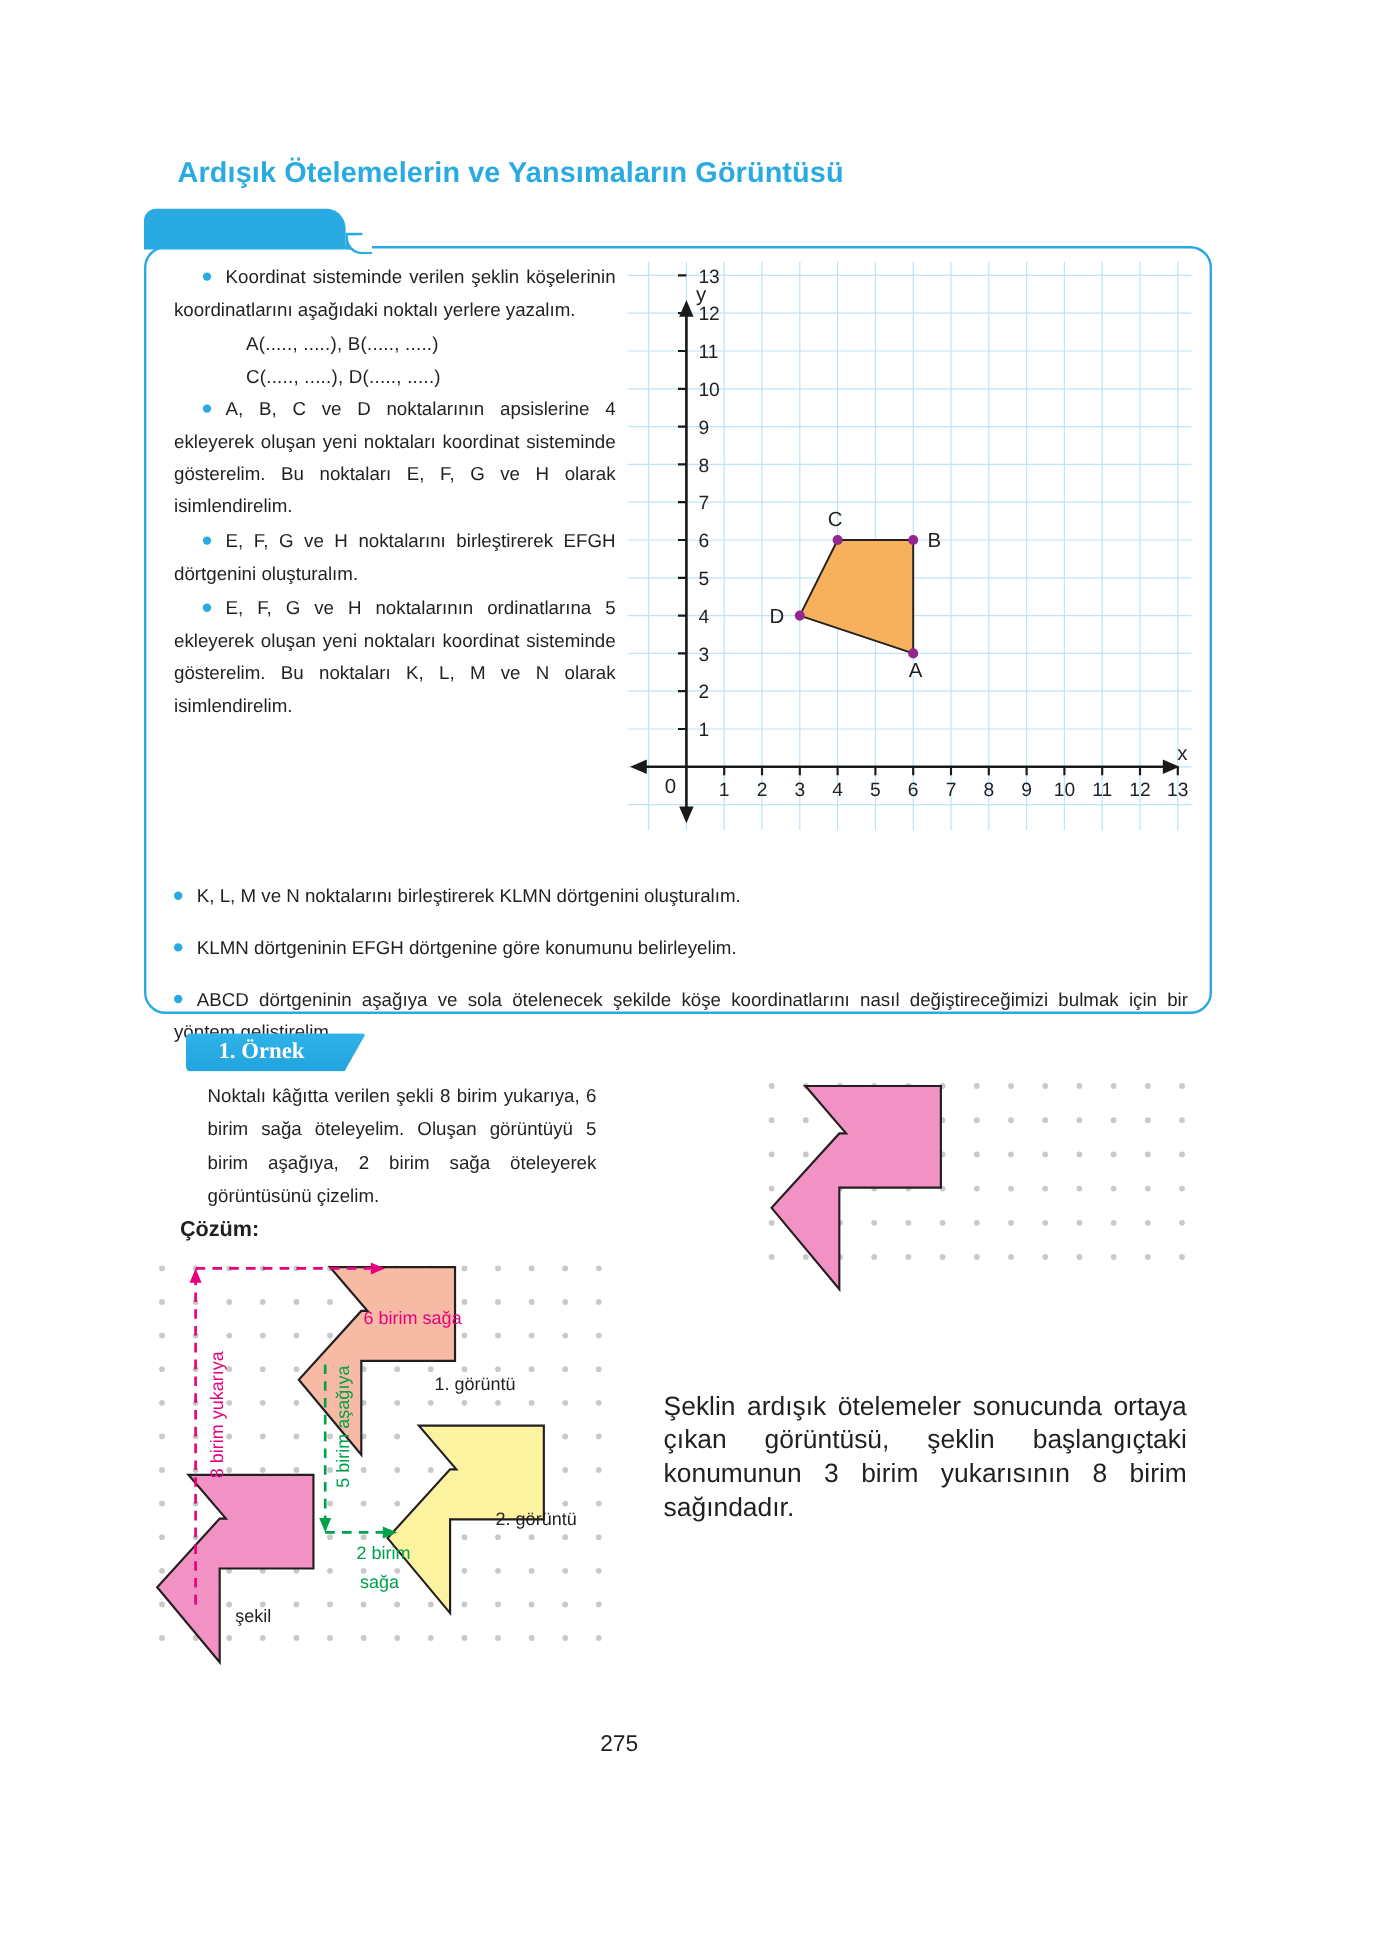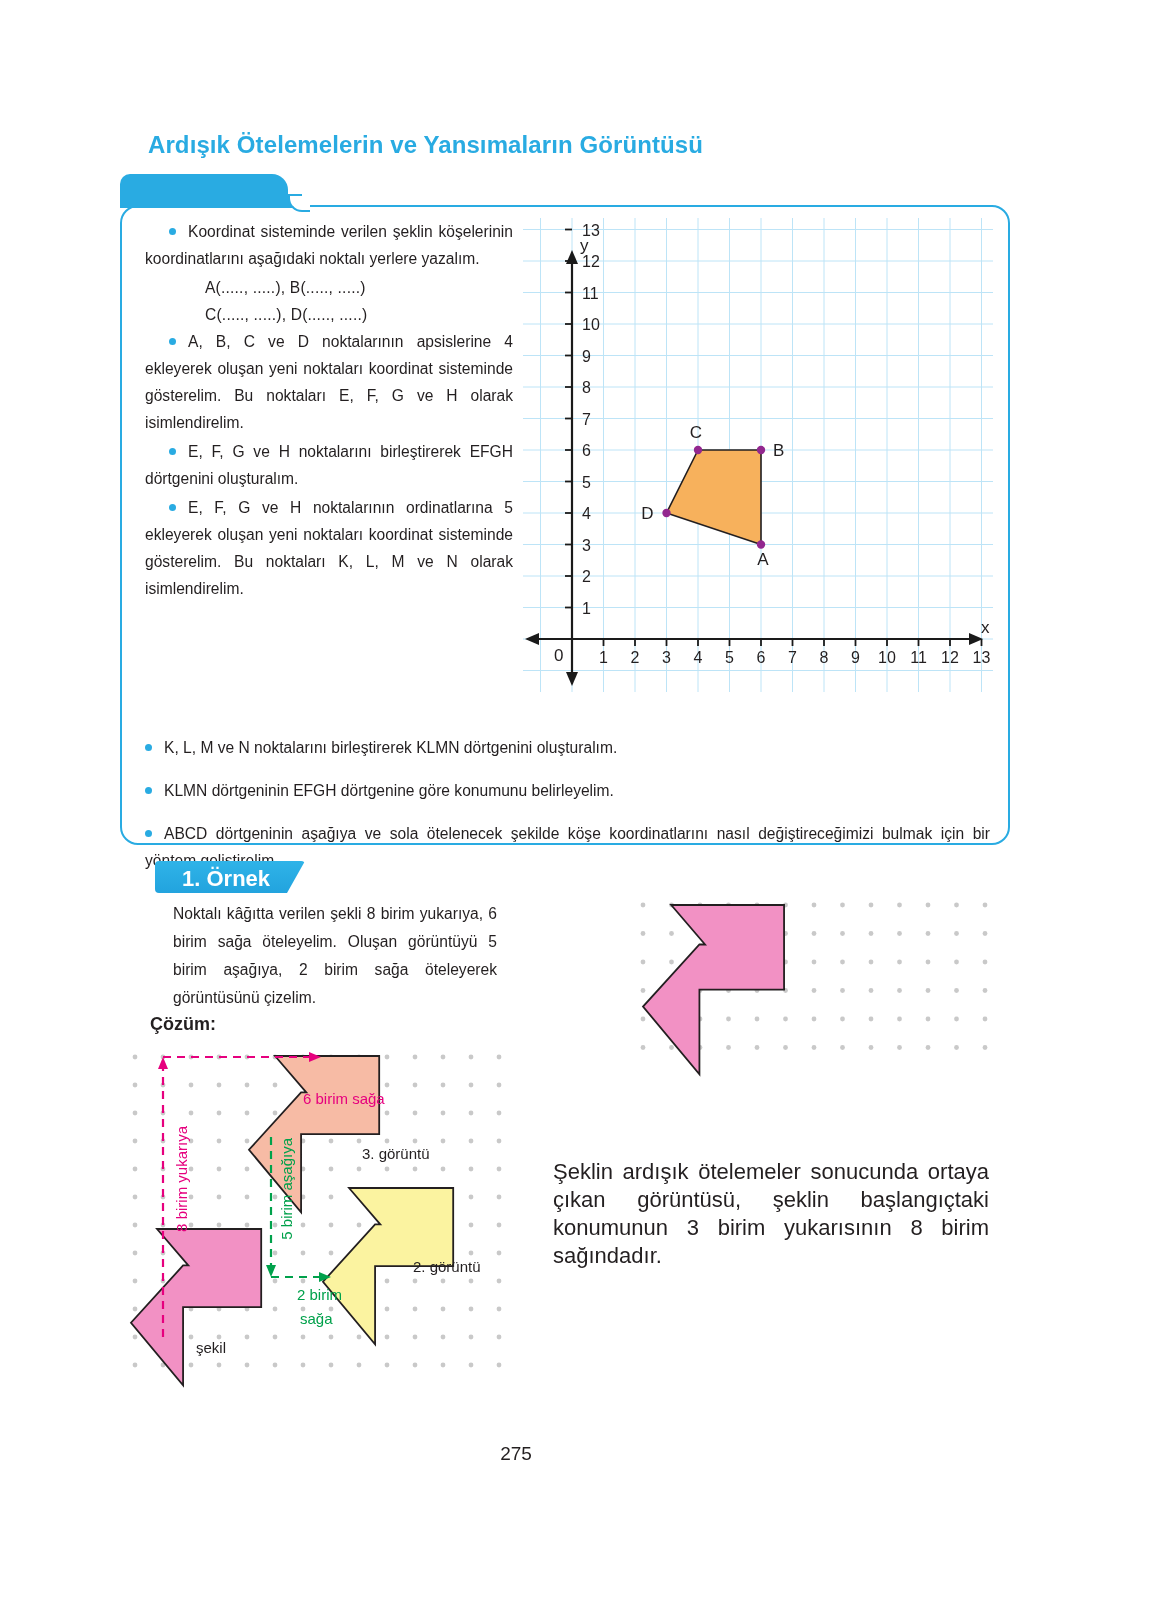--- a/index.html
+++ b/index.html
@@ -151,22 +151,22 @@
     height: 32px;
     background: linear-gradient(180deg, #2fb3e8 0%, #22a3de 100%);
     border-radius: 4px 4px 4px 4px;
     box-sizing: border-box;
     clip-path: polygon(0 0, 100% 0, 88% 100%, 0 100%);
   }
   #ornek-label {
     position: absolute;
     left: 182px;
     top: 866px;
-    font-family: Liberation Sans, sans-serif;
-    font-size: 22px;
+    font-family: Liberation Serif, serif;
+    font-size: 19px;
     font-weight: bold;
     color: #ffffff;
   }
 
   
   #example-text {
     position: absolute;
     left: 145px;
     top: 900px;
     width: 352px;
@@ -670,21 +670,21 @@
       <line x1="144" y1="230" x2="194" y2="230" stroke="#00a14b" stroke-width="2.2" stroke-dasharray="8 6"></line>
       <polygon points="204,230 192,225 192,235" fill="#00a14b"></polygon>
     </svg>
 </div>
 
 <div class="pink-label" style="left:303px; top:1090px;">6 birim sağa</div>
 <div class="pink-label vert-label" style="left:173px; top:1126px;">8 birim yukarıya</div>
 <div class="green-label vert-label" style="left:278px; top:1138px;">5 birim aşağıya</div>
 <div class="green-label" style="left:297px; top:1286px;">2 birim</div>
 <div class="green-label" style="left:300px; top:1310px;">sağa</div>
-<div class="shape-label" style="left:362px; top:1145px;">3. görüntü</div>
+<div class="shape-label" style="left:362px; top:1145px;">1. görüntü</div>
 <div class="shape-label" style="left:413px; top:1258px;">2. görüntü</div>
 <div class="shape-label" style="left:196px; top:1339px;">şekil</div>
 
 <div id="right-paragraph">
   <p class="indent">Şeklin ardışık ötelemeler sonucunda ortaya çıkan görüntüsü, şeklin başlangıçtaki konumunun 3 birim yukarısının 8 birim sağındadır.</p>
 </div>
 
 <div id="page-number">275</div>
 
 </body></html>

